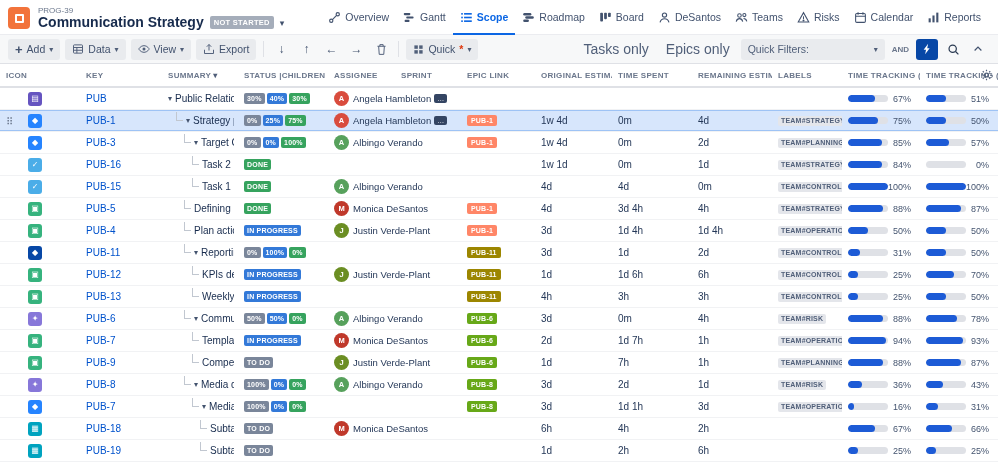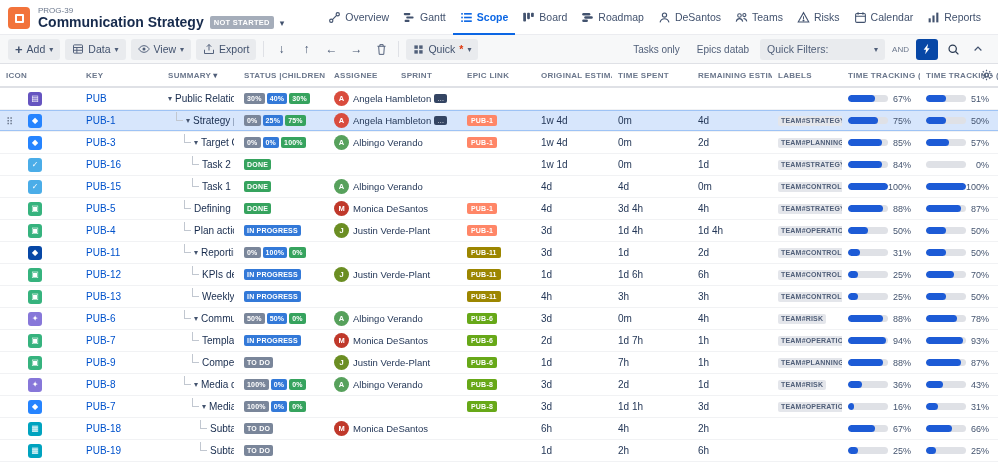--- a/index.html
+++ b/index.html
@@ -24,23 +24,23 @@
 
 
 .toolbar{height:30px;background:#F7F8F9;border-top:1px solid #EBECF0;border-bottom:1px solid #DFE1E6;display:flex;align-items:center;padding:0 10px 0 8px;gap:5px;}
 .tb-btn{background:#E9EBEE;border-radius:3px;height:21px;padding:0 7px;font-size:10.5px;color:#42526E;display:inline-flex;align-items:center;gap:4px;white-space:nowrap;}
 .caret{font-size:8px;color:#505F79;}
 .glyph.plus{font-size:13px;line-height:13px;color:#42526E;font-weight:bold;}
 .svgi{display:flex;}
 .icon-btn{width:20px;height:21px;display:inline-flex;align-items:center;justify-content:center;color:#42526E;font-size:12px;border-radius:3px;}
 .tb-sep{width:1px;height:16px;background:#DFE1E6;margin:0 2px;flex:none;}
 .tb-spacer{flex:1;}
-.tb-text{font-size:10px;color:#505F79;padding:0 6px;white-space:nowrap;}
-.qf-select{width:125px;height:21px;background:#E9EBEE;border-radius:3px;display:flex;align-items:center;justify-content:space-between;padding:0 7px;font-size:10.5px;color:#505F79;cursor:pointer;flex:none;}
-.and-label{font-size:8px;font-weight:normal;color:#6B778C;margin:0 2px;}
+.tb-text{font-size:14px;color:#505F79;padding:0 6px;white-space:nowrap;}
+.qf-select{width:144px;height:21px;background:#E9EBEE;border-radius:3px;display:flex;align-items:center;justify-content:space-between;padding:0 7px;font-size:10.5px;color:#505F79;cursor:pointer;flex:none;}
+.and-label{font-size:8px;font-weight:bold;color:#6B778C;margin:0 2px;}
 .bolt-btn{width:22px;height:21px;background:#0747A6;border-radius:3px;display:inline-flex;align-items:center;justify-content:center;}
 .asterisk{color:#DE350B;font-weight:bold;}
 
 
 .table{--cols:80px 82px 76px 90px 67px 66px 74px 77px 80px 80px 70px 78px 78px;}
 .thead{display:grid;grid-template-columns:var(--cols);height:24px;border-bottom:2px solid #DFE1E6;position:relative;align-items:center;background:#fff;}
 .th{display:flex;align-items:center;padding:0 2px 0 6px;font-size:8px;font-weight:bold;color:#6B778C;letter-spacing:.3px;text-transform:uppercase;white-space:nowrap;overflow:hidden;gap:2px;height:100%;}
 .sort-chevron{font-size:8px;color:#505F79;flex:none;}
 .gear{position:absolute;right:5px;top:50%;transform:translateY(-50%);display:flex;cursor:pointer;}
 .row{display:grid;grid-template-columns:var(--cols);height:22px;border-bottom:1px solid #F1F2F4;align-items:center;background:#fff;}
@@ -113,36 +113,36 @@
             <rect x="5" y="7" width="9.5" height="2"></rect>
             <rect x="1.5" y="11.5" width="2" height="2"></rect>
             <rect x="5" y="11.5" width="9.5" height="2"></rect>
           </svg>
         </span>
         <span class="nav-label">Scope</span>
       </div>
       <div class="nav-item">
         <span class="nav-icon">
           <svg viewBox="0 0 16 16" fill="currentColor">
+            <rect x="1.5" y="2.5" width="10" height="3" rx="1.5"></rect>
+            <rect x="4" y="6.5" width="10.5" height="3" rx="1.5"></rect>
+            <rect x="1.5" y="10.5" width="7" height="3" rx="1.5"></rect>
+          </svg>
+        </span>
+        <span class="nav-label">Roadmap</span>
+      </div>
+      <div class="nav-item">
+        <span class="nav-icon">
+          <svg viewBox="0 0 16 16" fill="currentColor">
             <rect x="1.5" y="2" width="3.4" height="11" rx="1"></rect>
             <rect x="6.3" y="2" width="3.4" height="8" rx="1"></rect>
             <rect x="11.1" y="2" width="3.4" height="5.5" rx="1"></rect>
           </svg>
         </span>
         <span class="nav-label">Board</span>
-      </div>
-      <div class="nav-item">
-        <span class="nav-icon">
-          <svg viewBox="0 0 16 16" fill="currentColor">
-            <rect x="1.5" y="2.5" width="10" height="3" rx="1.5"></rect>
-            <rect x="4" y="6.5" width="10.5" height="3" rx="1.5"></rect>
-            <rect x="1.5" y="10.5" width="7" height="3" rx="1.5"></rect>
-          </svg>
-        </span>
-        <span class="nav-label">Roadmap</span>
       </div>
       <div class="nav-item">
         <span class="nav-icon">
           <svg viewBox="0 0 16 16" fill="none" stroke="currentColor" stroke-width="1.4">
             <circle cx="8" cy="5" r="2.6"></circle>
             <path d="M2.5 14c.8-3 3-4.5 5.5-4.5s4.7 1.5 5.5 4.5"></path>
           </svg>
         </span>
         <span class="nav-label">DeSantos</span>
       </div>
@@ -253,21 +253,21 @@
           <rect x="2" y="9" width="5" height="5"></rect>
           <rect x="9" y="9" width="5" height="5"></rect>
         </svg>
       </span>
     <span>Quick</span>
     <span class="asterisk">*</span>
     <span class="caret">▾</span>
   </button>
   <div class="tb-spacer"></div>
   <button class="tb-text">Tasks only</button>
-  <button class="tb-text">Epics datab</button>
+  <button class="tb-text">Epics only</button>
   <div class="qf-select">
     <span>Quick Filters:</span>
     <span class="caret">▾</span>
   </div>
   <span class="and-label">AND</span>
   <button class="bolt-btn">
       <span class="svgi">
         <svg viewBox="0 0 16 16" width="12" height="12" fill="#fff">
           <path d="M9.5 1L3.5 9h3.2l-1.2 6 6-8H8.3L9.5 1z"></path>
         </svg>

